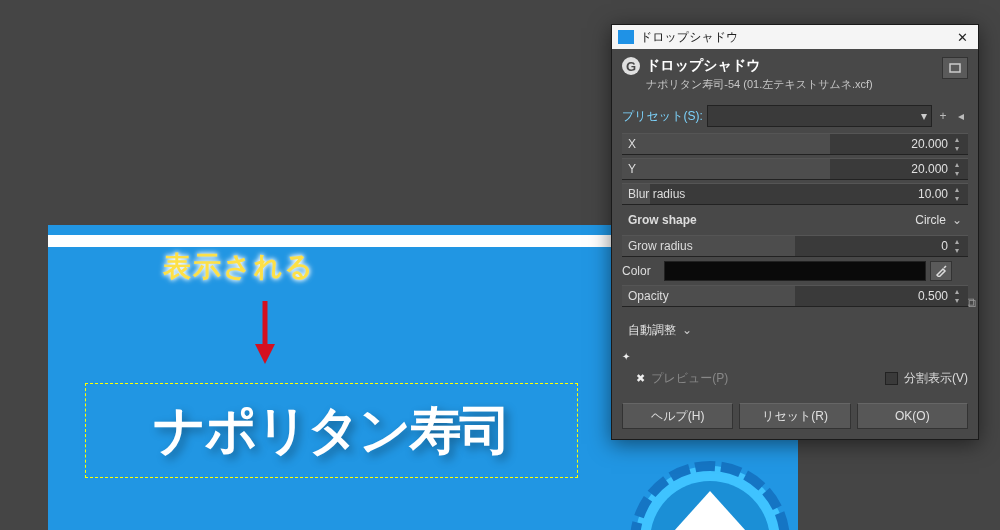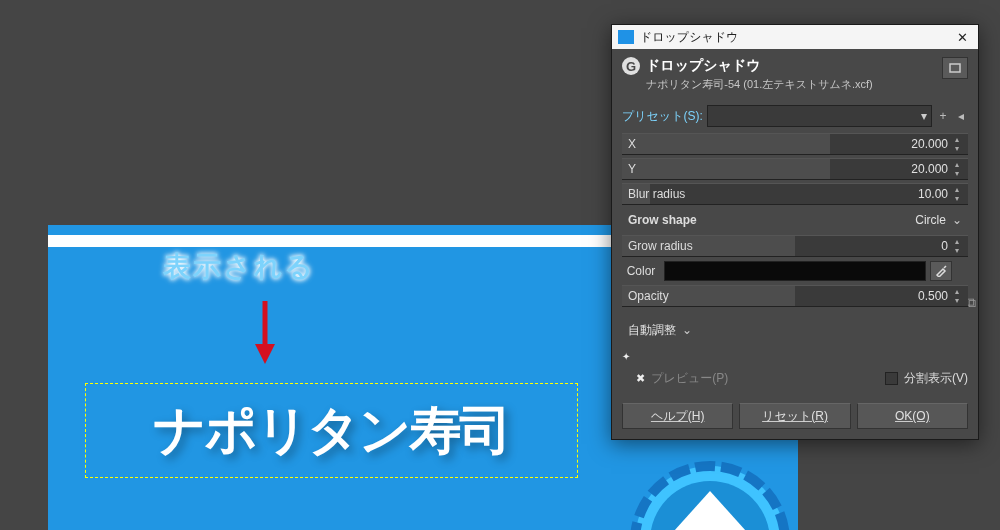--- a/index.html
+++ b/index.html
@@ -21,21 +21,21 @@
     }
     .canvas-top-line {
       height: 12px;
       background: #fff;
       margin-top: 10px;
     }
     .annotation {
       position: absolute;
       left: 163px;
       top: 248px;
-      color: #7dd3fc;
+      color: #fde047;
       font-size: 28px;
       font-weight: bold;
       text-shadow: 0 0 4px #fff, 0 0 6px #fff;
       letter-spacing: 2px;
       text-align: center;
     }
     .arrow {
       position: absolute;
       left: 253px;
       top: 296px;
@@ -132,33 +132,33 @@
     .param-bg {
       position:absolute; left:0; top:0; height:100%; background:#4d4d4d;
     }
     .param-row .param-label,.param-row .param-val{position:relative;z-index:1;}
     .dd-row {
       display:flex; height:24px; align-items:center; padding:0 6px; margin:2px 10px 3px 10px;
     }
     .dd-row .lbl { flex:1; color:#ddd;font-weight:bold; }
     .dd-row .val { color:#e0e0e0; margin-right:6px; }
     .dd-row .chev { color:#ccc; }
-    .color-row { display:flex; align-items:center; margin:2px 26px 3px 10px; gap:4px; height:22px;text-align:center; }
+    .color-row { display:flex; align-items:center; margin:2px 26px 3px 10px; gap:4px; height:22px; }
     .color-row .lbl { width:38px; color:#ddd; }
     .color-swatch { flex:1; height:20px; background:#0a0a0a; border:1px solid #222; }
     .picker-btn { width:22px; height:20px; background:#5a5a5a; border:1px solid #333;
       display:flex;align-items:center;justify-content:center;color:#ddd; }
     .expand-row { display:flex; align-items:center; padding:6px 10px; gap:6px; color:#e0e0e0; font-size:12px; }
     .plus { font-size:10px;color:#eee; }
     .xmark { font-size:11px; color:#eee; }
     .checkbox-row { display:flex; align-items:center; padding:2px 10px 10px 24px; gap:6px; justify-content:space-between; }
     .checkbox-row .left { display:flex; align-items:center; gap:6px; color:#888; }
     .checkbox-row .right { display:flex; align-items:center; gap:6px; color:#ddd; }
     .cb { width:13px; height:13px; background:#3a3a3a; border:1px solid #222; }
-    .btn-row { display:flex; gap:6px; padding:6px 10px 10px 10px;text-decoration:underline; }
+    .btn-row { display:flex; gap:6px; padding:6px 10px 10px 10px; }
     .btn {
       flex:1; height:26px; background:#575757; border:1px solid #333; border-top-color:#666;
       color:#e0e0e0; font-size:12px; display:flex; align-items:center; justify-content:center;
       cursor:pointer;
     }
     .block { margin-top:2px; }
     .divider { height:6px; }
     .link-icon { position:absolute; right:2px; top:162px; color:#999; font-size:13px; }
   </style>
 </head>

